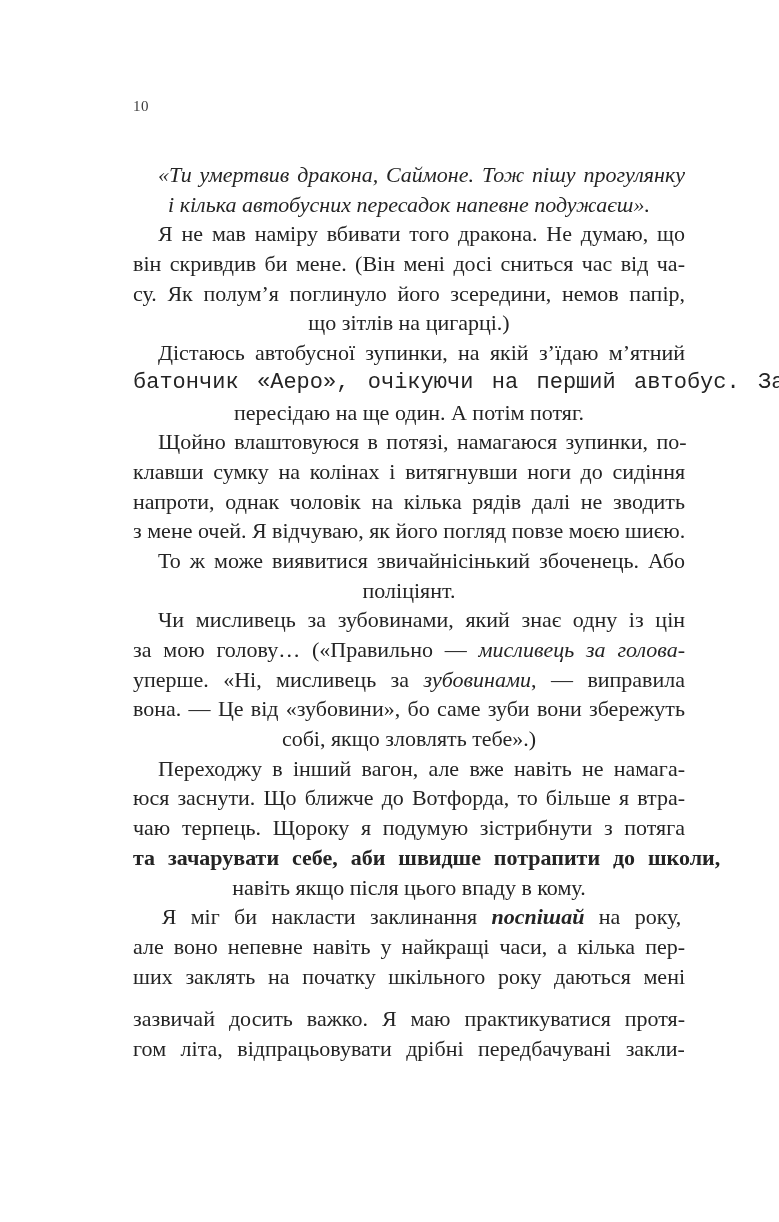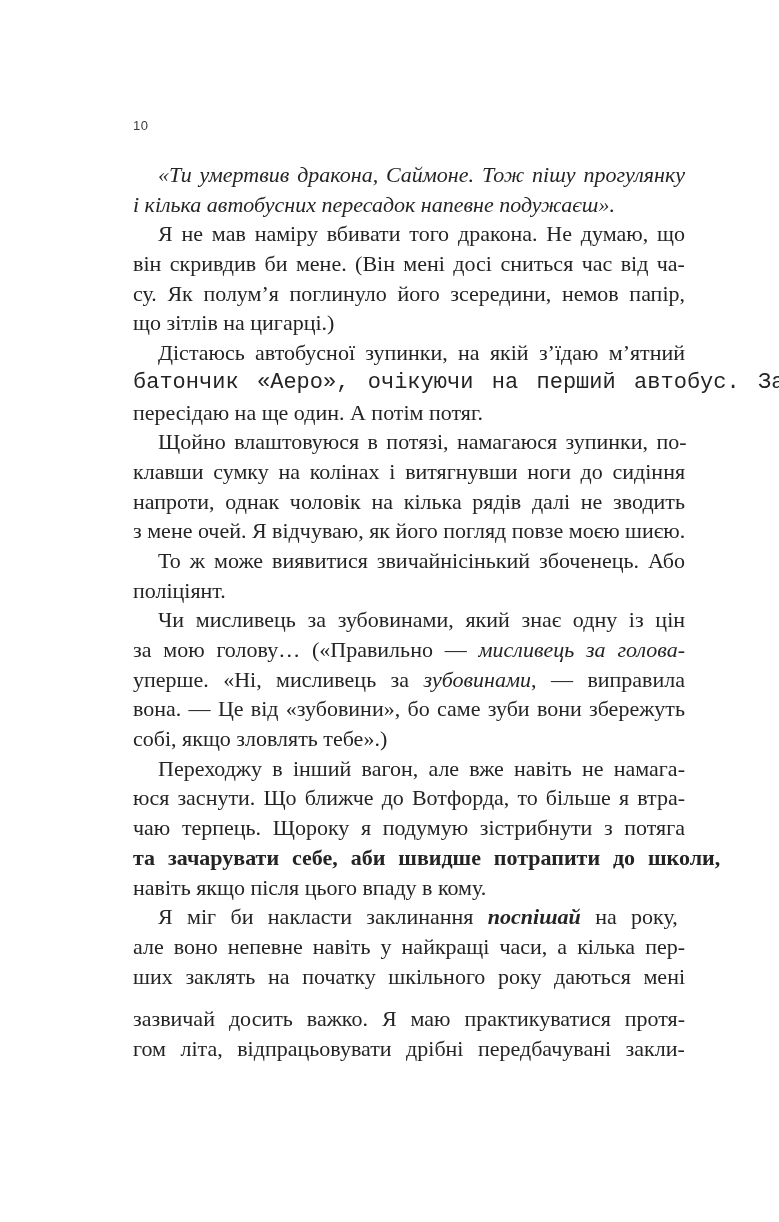--- a/index.html
+++ b/index.html
@@ -10,40 +10,40 @@
   #book-page {
     position: relative;
     width: 779px;
     height: 1222px;
     background: #ffffff;
     overflow: hidden;
   }
   .page-number {
     position: absolute;
     left: 133px;
-    top: 117px;
-    font-family: Liberation Sans, sans-serif;
-    font-size: 13px;
+    top: 97px;
+    font-family: Liberation Serif, serif;
+    font-size: 15px;
     letter-spacing: 0.5px;
     line-height: 18px;
   }
   .page-text {
     position: absolute;
     left: 133px;
     top: 160px;
     width: 552px;
     font-family: "Liberation Serif", serif;
     font-size: 22px;
     line-height: 29.7px;
   }
   .line {
     height: 29.7px;
     line-height: 29.7px;
     white-space: nowrap;
-    text-align: left;
+    text-align: center;
   }
   .line.indent {
     text-indent: 25px;
   }
   .run-n  { font-style: normal; }
   .run-i  { font-style: italic; }
   .run-bi { font-style: italic; font-weight: bold; }
 </style>
 </head>
 <body>

